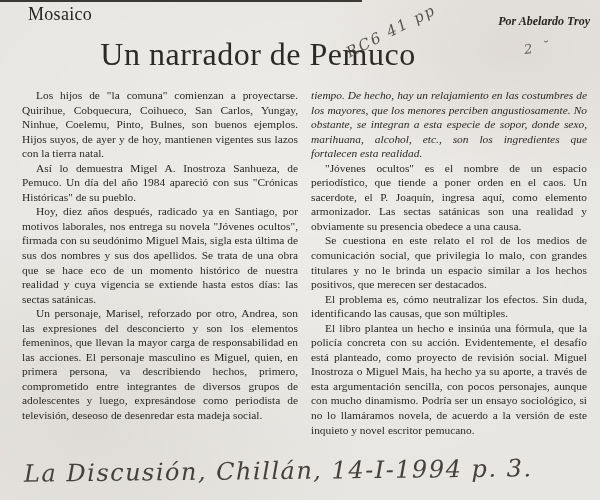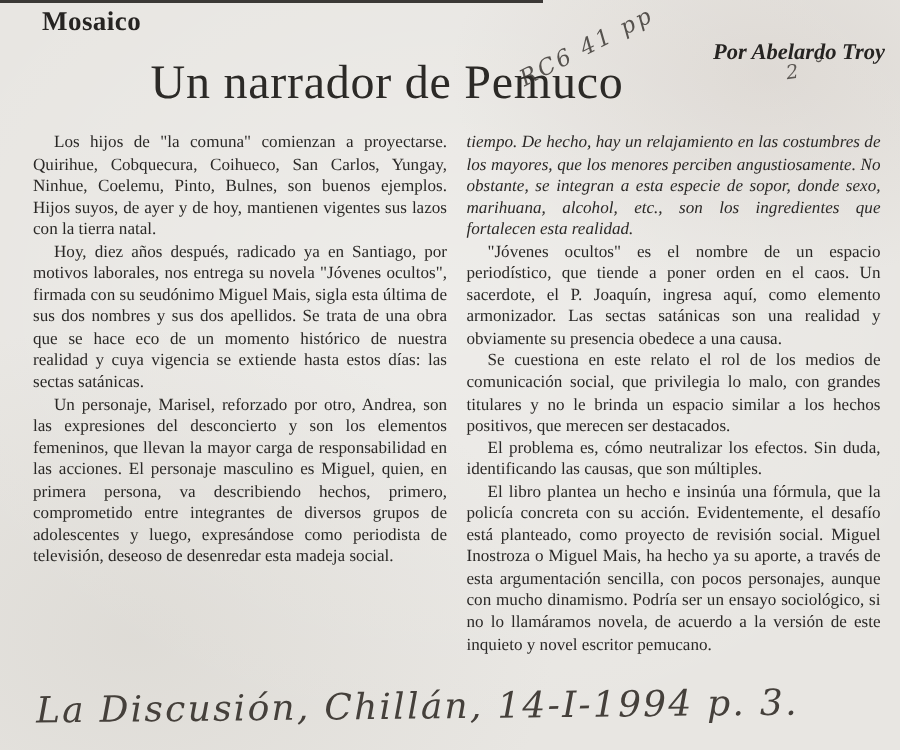--- a/index.html
+++ b/index.html
@@ -25,27 +25,27 @@
     position: absolute;
     left: 0; top: 0;
     width: 362px; height: 2px;
     background: #1c1a18;
     opacity: 0.85;
   }
   .section-label {
     position: absolute;
     left: 28px; top: 4px;
     font-size: 18px;
-    font-weight: bold;
+    font-weight: normal;
     letter-spacing: 0.3px;
   }
   .byline {
     position: absolute;
-    right: 10px; top: 27px;
-    font-size: 15px;
+    right: 10px; top: 14px;
+    font-size: 12px;
     font-weight: bold;
     font-style: italic;
   }
   .headline {
     position: absolute;
     left: 0; top: 36px;
     width: 516px;
     text-align: center;
     font-size: 32px;
     letter-spacing: 0.5px;
@@ -114,20 +114,21 @@
 
   <div class="headline">Un narrador de Pemuco</div>
 
   <div class="hw hw-top-code">RC6 41 pp</div>
 
   <div class="hw hw-title-mark">2 ˘</div>
 
   <div class="columns">
     <div class="col">
       <p>Los hijos de "la comuna" comienzan a proyectarse. Quirihue, Cobquecura, Coihueco, San Carlos, Yungay, Ninhue, Coelemu, Pinto, Bulnes, son buenos ejemplos. Hijos suyos, de ayer y de hoy, mantienen vigentes sus lazos con la tierra natal.</p>
+      <p>Así lo demuestra Migel A. Inostroza Sanhueza, de Pemuco. Un día del año 1984 apareció con sus "Crónicas Históricas" de su pueblo.</p>
       <p>Hoy, diez años después, radicado ya en Santiago, por motivos laborales, nos entrega su novela "Jóvenes ocultos", firmada con su seudónimo Miguel Mais, sigla esta última de sus dos nombres y sus dos apellidos. Se trata de una obra que se hace eco de un momento histórico de nuestra realidad y cuya vigencia se extiende hasta estos días: las sectas satánicas.</p>
       <p>Un personaje, Marisel, reforzado por otro, Andrea, son las expresiones del desconcierto y son los elementos femeninos, que llevan la mayor carga de responsabilidad en las acciones. El personaje masculino es Miguel, quien, en primera persona, va describiendo hechos, primero, comprometido entre integrantes de diversos grupos de adolescentes y luego, expresándose como periodista de televisión, deseoso de desenredar esta madeja social.</p>
     </div>
     <div class="col">
       <p class="no-indent">tiempo. De hecho, hay un relajamiento en las costumbres de los mayores, que los menores perciben angustiosamente. No obstante, se integran a esta especie de sopor, donde sexo, marihuana, alcohol, etc., son los ingredientes que fortalecen esta realidad.</p>
       <p>"Jóvenes ocultos" es el nombre de un espacio periodístico, que tiende a poner orden en el caos. Un sacerdote, el P. Joaquín, ingresa aquí, como elemento armonizador. Las sectas satánicas son una realidad y obviamente su presencia obedece a una causa.</p>
       <p>Se cuestiona en este relato el rol de los medios de comunicación social, que privilegia lo malo, con grandes titulares y no le brinda un espacio similar a los hechos positivos, que merecen ser destacados.</p>
       <p>El problema es, cómo neutralizar los efectos. Sin duda, identificando las causas, que son múltiples.</p>
       <p>El libro plantea un hecho e insinúa una fórmula, que la policía concreta con su acción. Evidentemente, el desafío está planteado, como proyecto de revisión social. Miguel Inostroza o Miguel Mais, ha hecho ya su aporte, a través de esta argumentación sencilla, con pocos personajes, aunque con mucho dinamismo. Podría ser un ensayo sociológico, si no lo llamáramos novela, de acuerdo a la versión de este inquieto y novel escritor pemucano.</p>
     </div>

